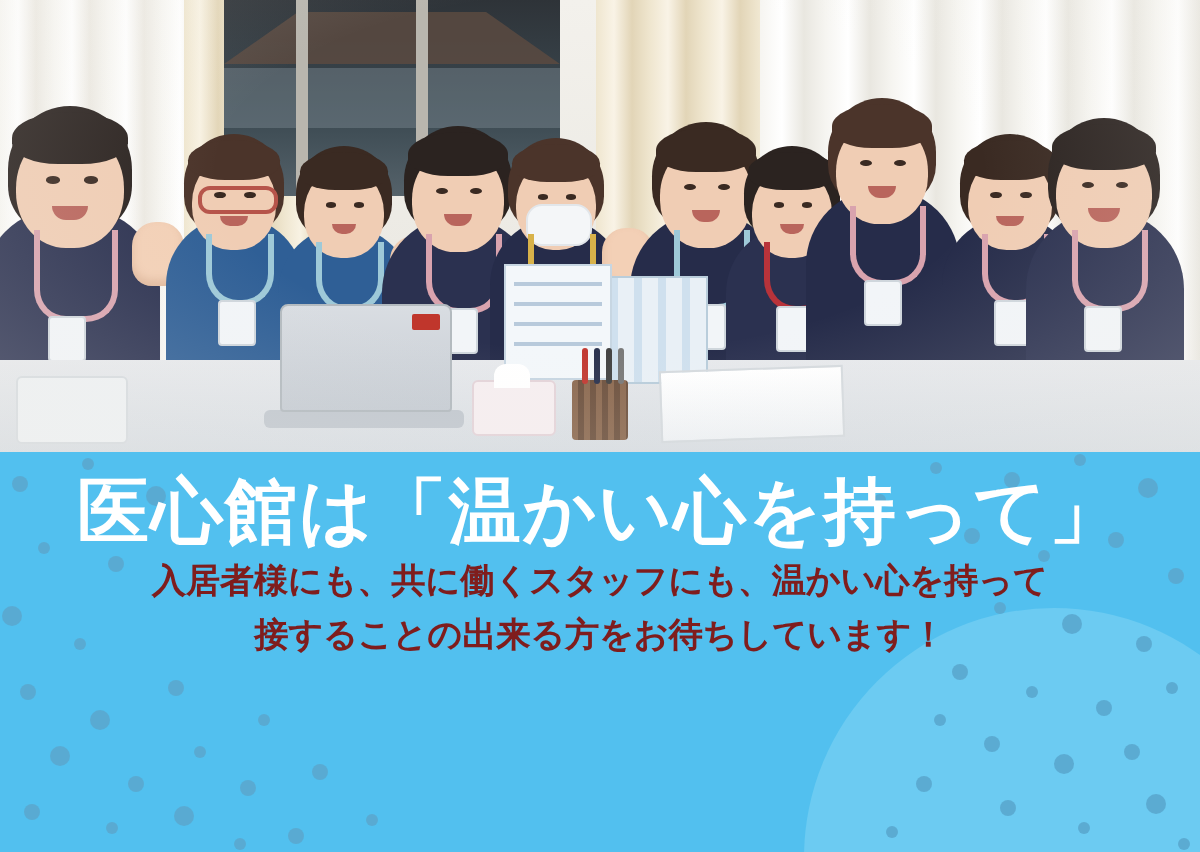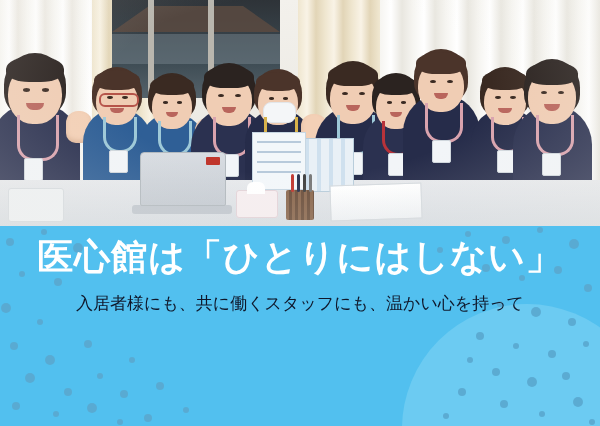--- a/index.html
+++ b/index.html
@@ -295,26 +295,26 @@
     font-family: "DejaVu Sans", "Liberation Sans", sans-serif;
     font-size: 36px;
     font-weight: 700;
     color: #ffffff;
     letter-spacing: 1px;
     line-height: 1.18;
     margin-top: 4px;
     white-space: nowrap;
   }
   .lead {
-    margin-top: 12px;
+    margin-top: 0;
     text-align: center;
     font-family: "DejaVu Sans", "Liberation Sans", sans-serif;
     font-size: 17px;
-    font-weight: 400;
-    color: #0f172a;
+    font-weight: 700;
+    color: #7f1d1d;
     line-height: 1.55;
   }
   .lead div { white-space: nowrap; }
 </style>
 </head>
 <body>
 
 <div class="banner">
 
   <div class="photo">
@@ -528,21 +528,22 @@
         <div class="dot" style="left: 539px; top: 185px; width: 6px; height: 6px;"></div>
         <div class="dot" style="left: 573px; top: 171px; width: 10px; height: 10px;"></div>
         <div class="dot" style="left: 589px; top: 193px; width: 6px; height: 6px;"></div>
         <div class="dot" style="left: 443px; top: 187px; width: 6px; height: 6px;"></div>
         <div class="dot" style="left: 467px; top: 131px; width: 6px; height: 6px;"></div>
         <div class="dot" style="left: 437px; top: 21px; width: 6px; height: 6px;"></div>
       </div>
 
     <div class="panel-inner">
 
-      <div class="headline">医心館は「ひとりにはしない」</div>
+      <div class="headline">医心館は「温かい心を持って」</div>
 
       <div class="lead">
         <div>入居者様にも、共に働くスタッフにも、温かい心を持って</div>
+        <div>接することの出来る方をお待ちしています！</div>
       </div>
     </div>
   </div>
 
 </div>
 
 </body></html>

